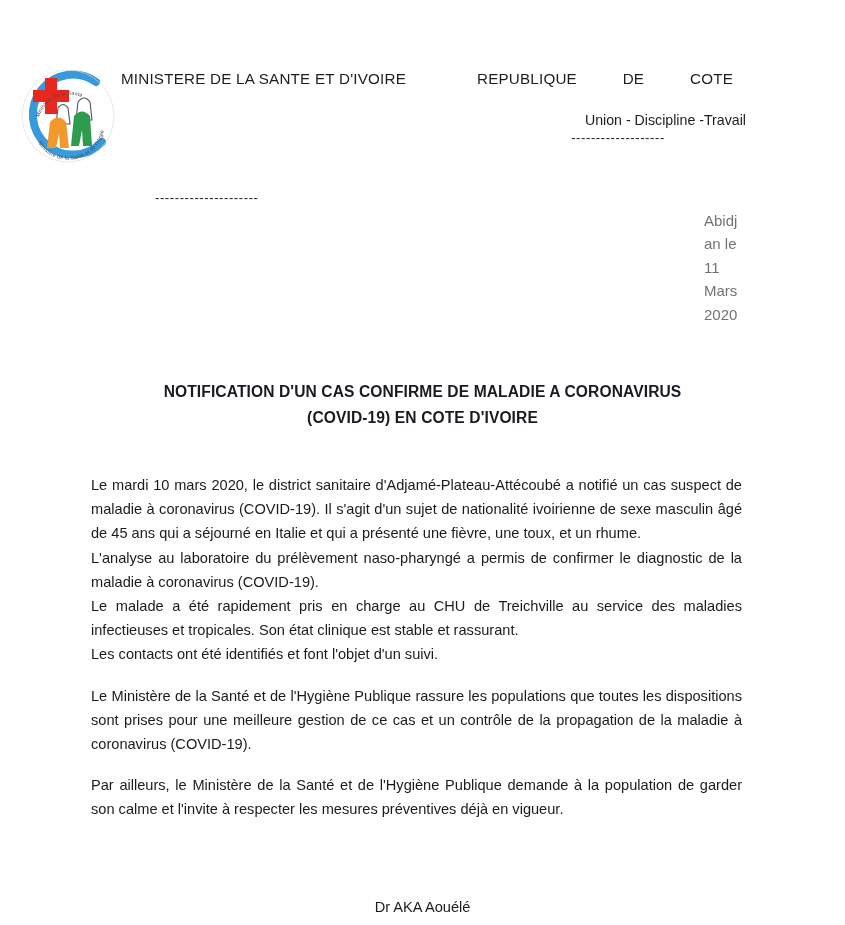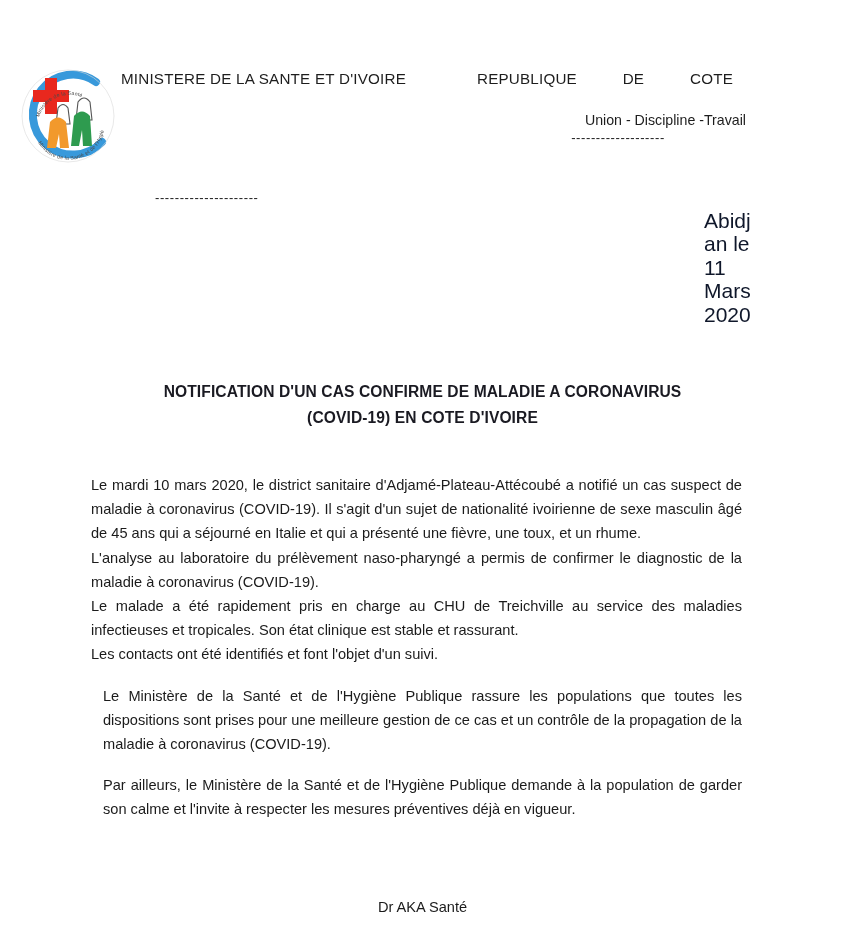--- a/index.html
+++ b/index.html
@@ -102,23 +102,23 @@
     color: #181818;
     white-space: pre;
   }
 
   
   .date-block {
     position: absolute;
     left: 704px;
     top: 209px;
     width: 44px;
-    font-size: 21px;
+    font-size: 15px;
     line-height: 23.4px;
-    color: #0f172a;
+    color: #737373;
   }
   .date-block div { white-space: pre; }
 
   
   .doc-title {
     position: absolute;
     left: 97px;
     top: 379px;
     width: 651px;
     text-align: center;
@@ -136,21 +136,21 @@
     top: 473px;
     width: 651px;
     font-size: 14.6px;
     line-height: 24.2px;
     color: #1b1b1b;
   }
   .para {
     text-align: justify;
     margin: 0;
   }
-  .para.gap { margin-top: 17px; margin-left: 12px; }
+  .para.gap { margin-top: 17px; }
 
   
   .signature {
     position: absolute;
     left: 97px;
     top: 897px;
     width: 651px;
     text-align: center;
     font-size: 14.6px;
     line-height: 20px;
@@ -235,16 +235,16 @@
   <div class="body-text">
     <p class="para">Le mardi 10 mars 2020, le district sanitaire d'Adjamé-Plateau-Attécoubé a notifié un cas suspect de maladie à coronavirus (COVID-19). Il s'agit d'un sujet de nationalité ivoirienne de sexe masculin âgé de 45 ans qui a séjourné en Italie et qui a présenté une fièvre, une toux, et un rhume.</p>
     <p class="para">L'analyse au laboratoire du prélèvement naso-pharyngé a permis de confirmer le diagnostic de la maladie à coronavirus (COVID-19).</p>
     <p class="para">Le malade a été rapidement pris en charge au CHU de Treichville au service des maladies infectieuses et tropicales. Son état clinique est stable et rassurant.</p>
     <p class="para">Les contacts ont été identifiés et font l'objet d'un suivi.</p>
     <p class="para gap">Le Ministère de la Santé et de l'Hygiène Publique rassure les populations que toutes les dispositions sont prises pour une meilleure gestion de ce cas et un contrôle de la propagation de la maladie à coronavirus (COVID-19).</p>
     <p class="para gap">Par ailleurs, le Ministère de la Santé et de l'Hygiène Publique demande à la population de garder son calme et l'invite à respecter les mesures préventives déjà en vigueur.</p>
   </div>
 
   <div class="signature">
-    <div>Dr AKA Santé</div>
+    <div>Dr AKA Aouélé</div>
   </div>
 
 </div>
 
 </body></html>

